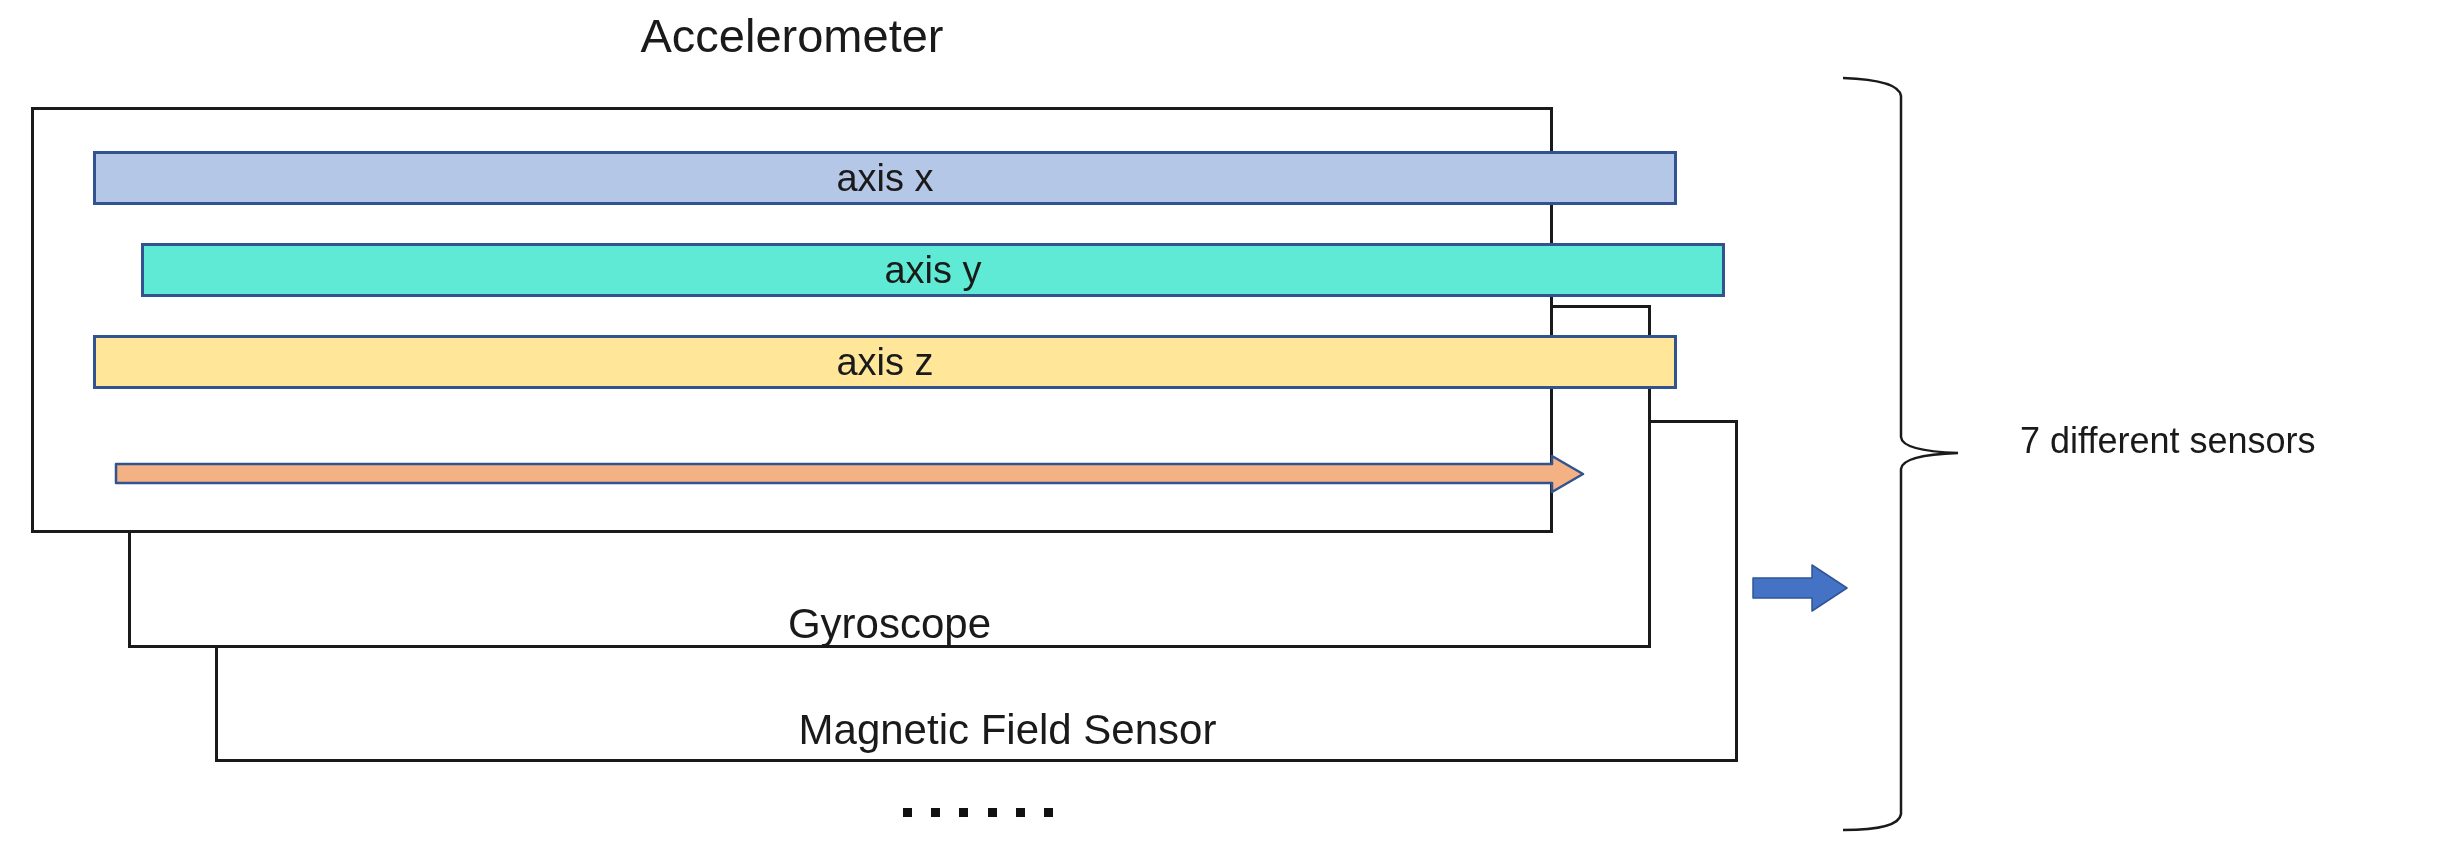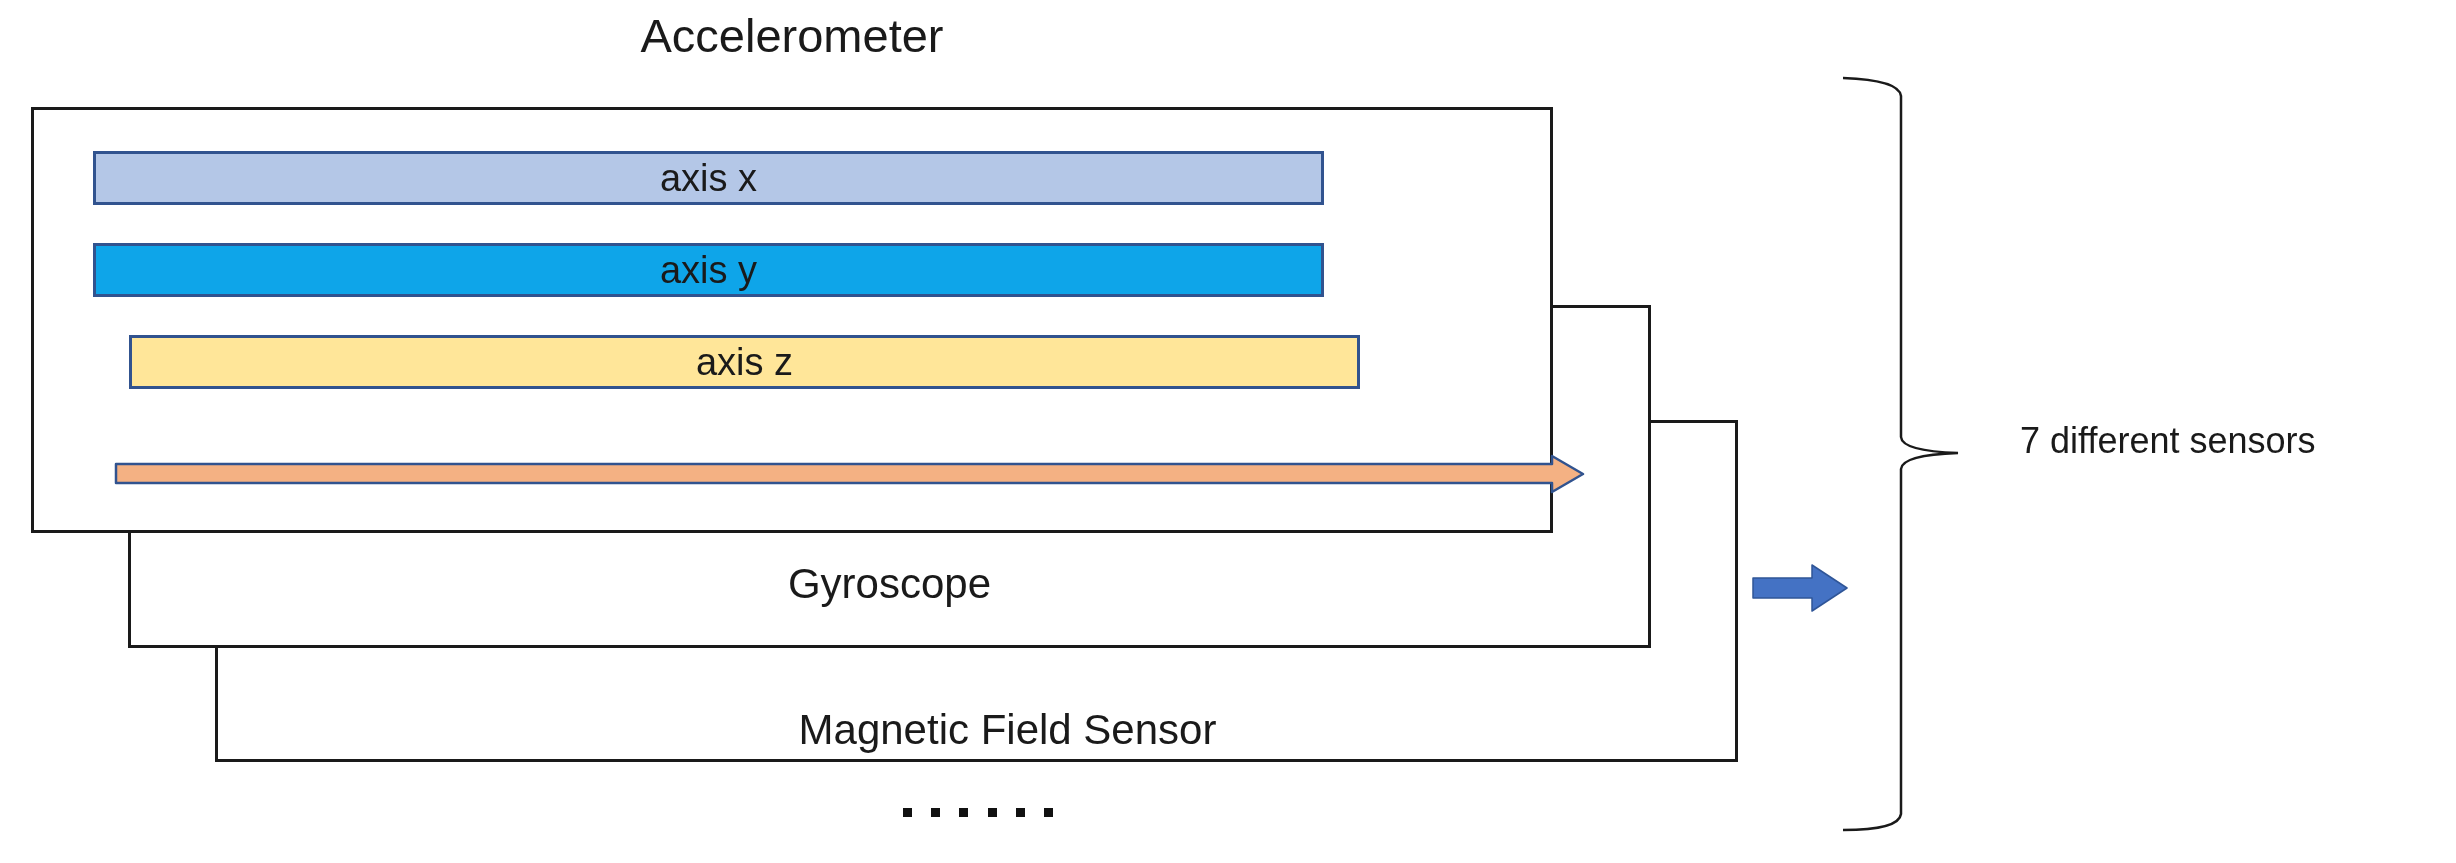--- a/index.html
+++ b/index.html
@@ -17,33 +17,33 @@
     text-align:center;font-size:47px;
   }
   .sensor-box{
     position:absolute;background:#ffffff;
     border:3px solid #1a1a1a;box-sizing:border-box;
   }
   .box-accel{left:31px;top:107px;width:1522px;height:426px;z-index:3;}
   .box-gyro{left:128px;top:305px;width:1523px;height:343px;z-index:2;}
   .box-mag{left:215px;top:420px;width:1523px;height:342px;z-index:1;}
   .axis-bar{
-    position:absolute;left:59px;width:1231px;height:54px;
+    position:absolute;left:59px;width:1584px;height:54px;
     border:3px solid #31538f;box-sizing:border-box;
     display:flex;align-items:center;justify-content:center;
     font-size:38px;
   }
   .bar-x{top:41px;background:#b4c7e7;}
-  .bar-y{top:133px;background:#0ea5e9;}
-  .bar-z{top:225px;background:#ffe699;margin-left:36px;}
+  .bar-y{top:133px;background:#5eead4;margin-left:48px;}
+  .bar-z{top:225px;background:#ffe699;}
   .time-arrow-svg{position:absolute;left:46px;top:342px;z-index:4;}
   .stack-label{
     position:absolute;text-align:center;font-size:42px;z-index:4;
   }
-  .gyro-label{left:128px;top:560px;width:1523px;}
+  .gyro-label{left:128px;top:600px;width:1523px;}
   .mag-label{left:215px;top:706px;width:1523px;margin-left:31px;}
   .dots{
     position:absolute;left:903px;top:806px;width:150px;height:12px;
     display:flex;justify-content:space-between;align-items:center;z-index:4;
   }
   .dot{width:9px;height:9px;background:#111;display:inline-block;}
   .output-arrow-svg{position:absolute;left:1750px;top:562px;z-index:4;}
   .brace-svg{position:absolute;left:1830px;top:70px;z-index:2;}
   .annotation{
     left:2020px;top:420px;font-size:36px;

